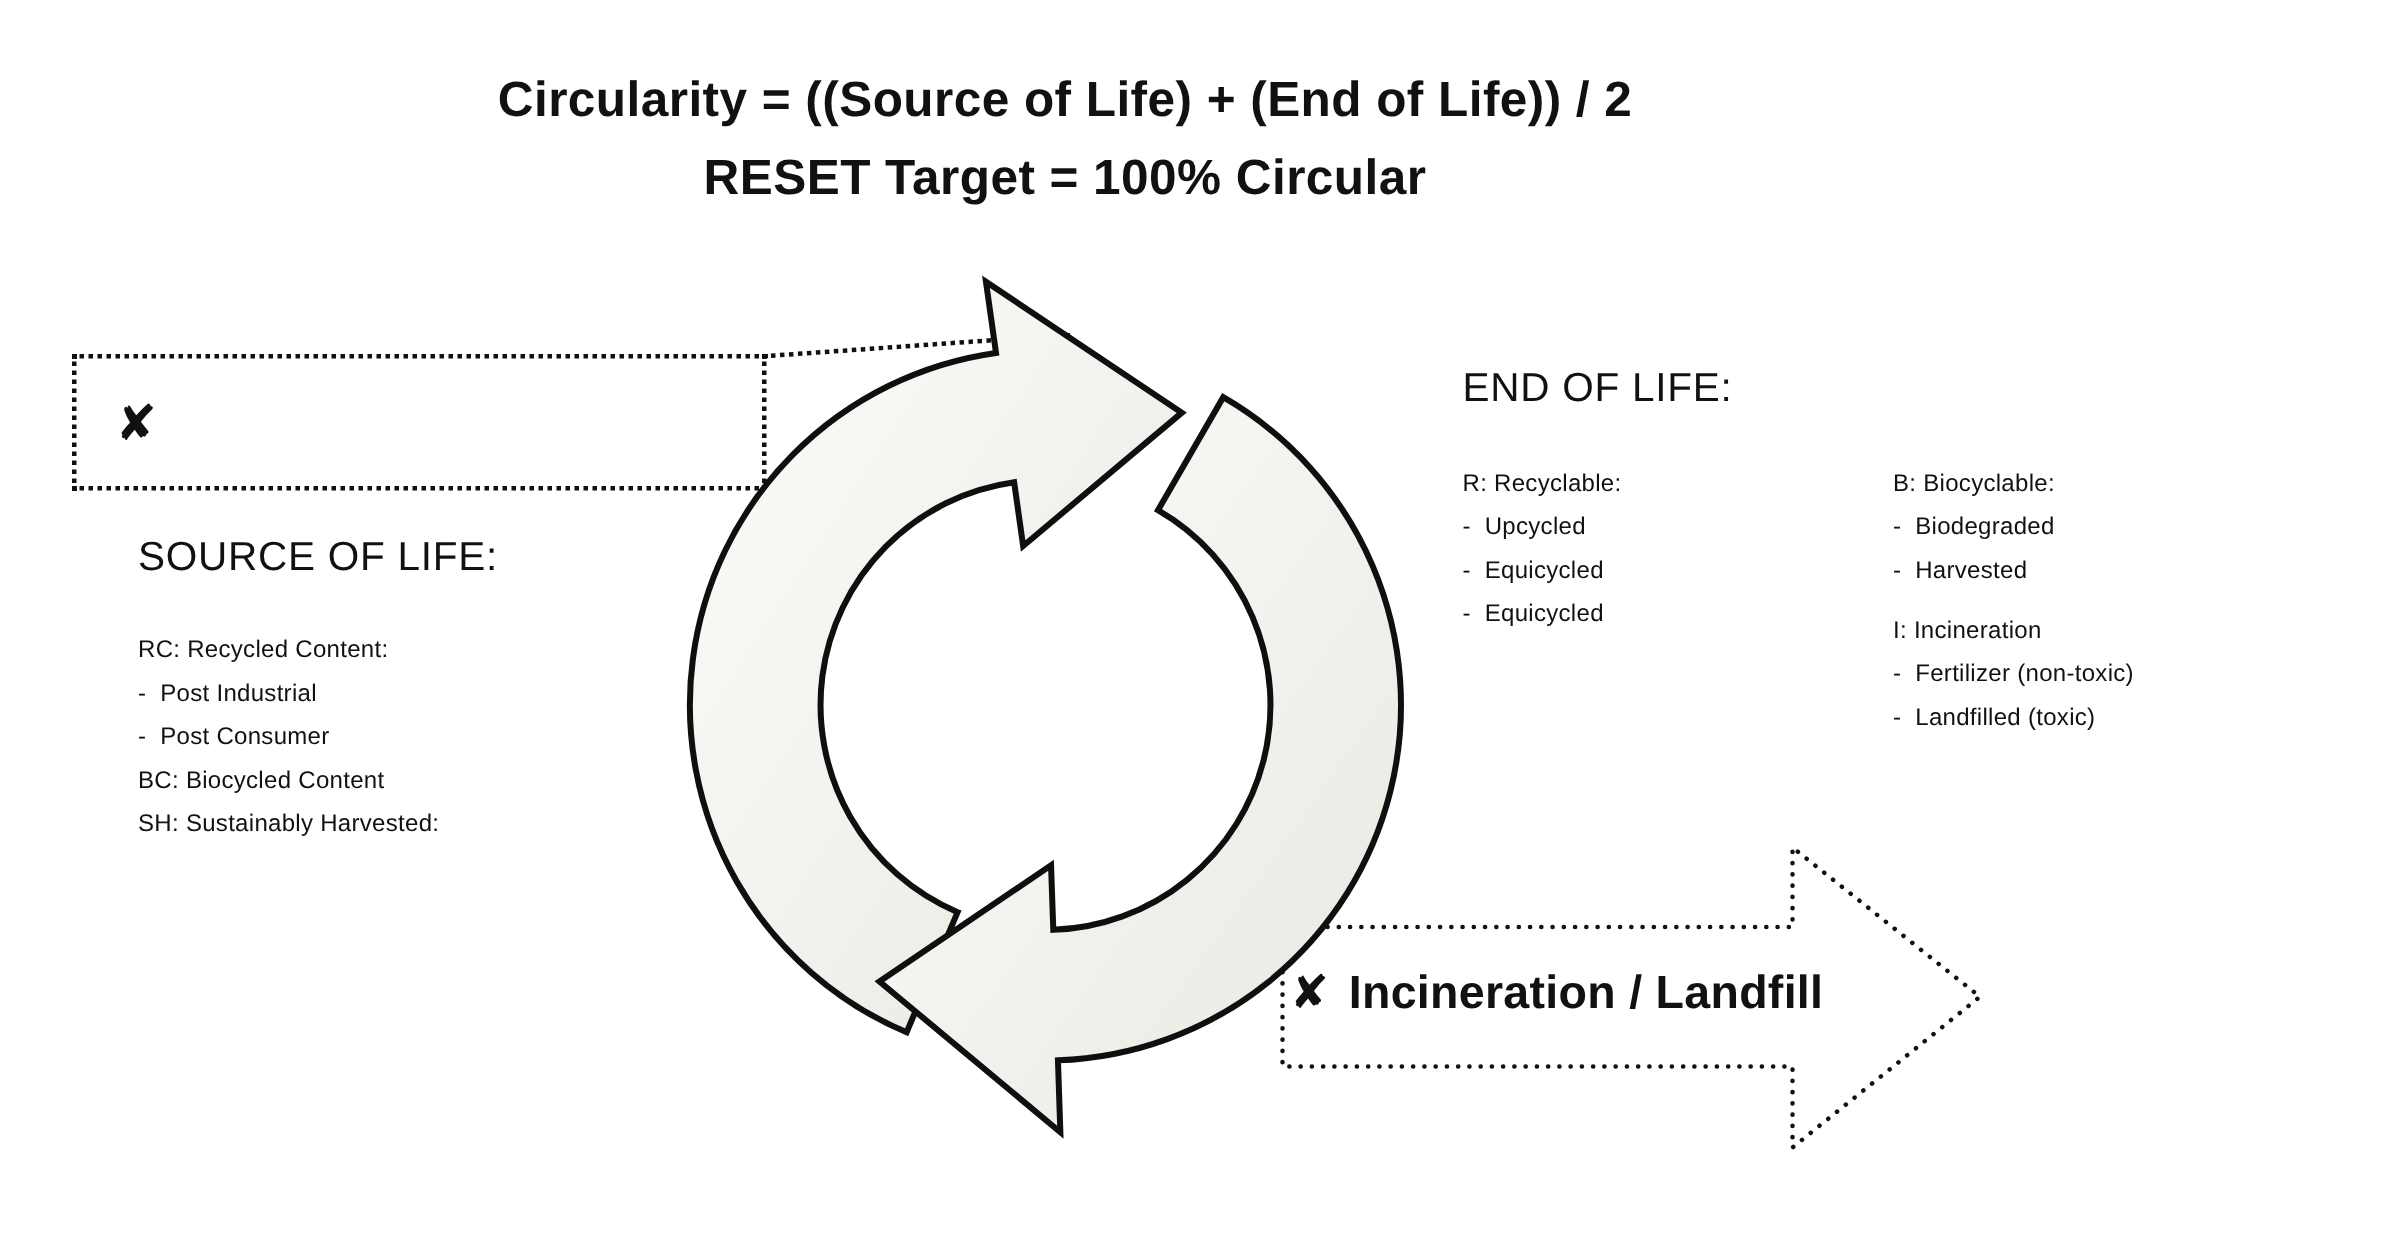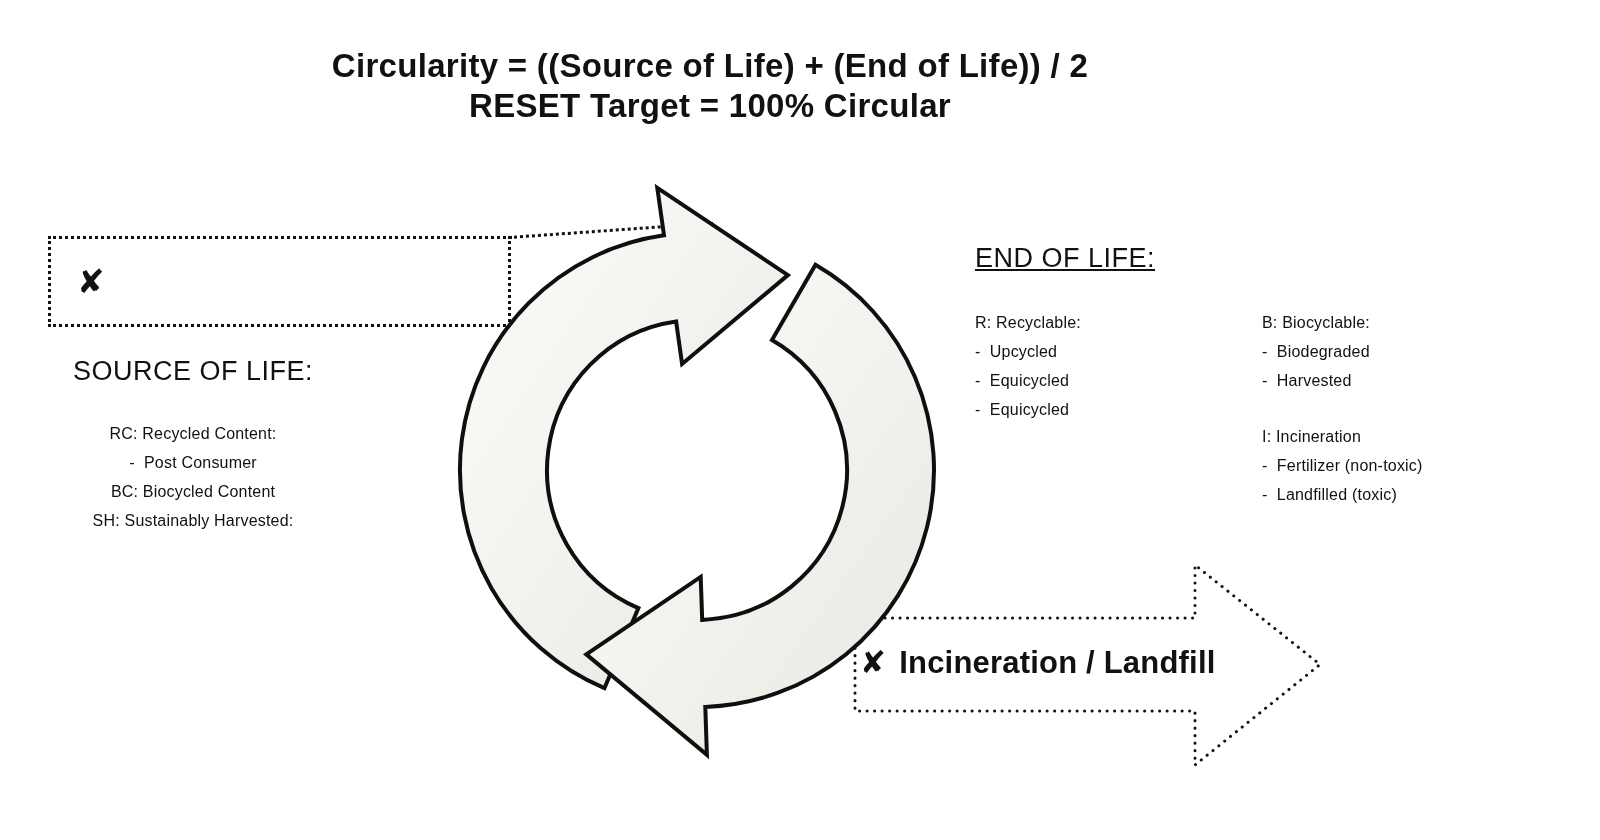--- a/index.html
+++ b/index.html
@@ -18,21 +18,21 @@
   .abs { position: absolute; }
 
   
   .title-wrap { left: 0; top: 46px; width: 1420px; text-align: center; z-index: 3; }
   .title-line {
     font-size: 33px;
     font-weight: 700;
     letter-spacing: 0.3px;
     line-height: 40px;
   }
-  .title-line + .title-line { margin-top: 0; }
+  .title-line + .title-line { margin-top: 12px; }
 
   
   .virgin-box {
     left: 48px; top: 236px; width: 463px; height: 91px;
     border: 3px dotted #111111;
     display: flex; align-items: center;
     padding-left: 26px;
     z-index: 1;
     background: transparent;
   }
@@ -65,25 +65,25 @@
   .panel { z-index: 3; }
   .panel-heading {
     font-size: 27px; font-weight: 500; letter-spacing: 0.5px;
     line-height: 30px; margin-bottom: 33px;
   }
   .tline {
     font-size: 16px; font-weight: 500; letter-spacing: 0.2px;
     line-height: 29px; white-space: pre;
   }
   .tblock + .tblock { }
-  .source-panel { left: 73px; top: 356px; text-align: center; }
-  .eol-heading { left: 975px; top: 243px; text-decoration: underline; }
+  .source-panel { left: 92px; top: 356px; }
+  .eol-heading { left: 975px; top: 243px; }
   .eol-col1 { left: 975px; top: 308px; }
   .eol-col2 { left: 1262px; top: 308px; }
-  .eol-col1 .tblock + .tblock, .eol-col2 .tblock + .tblock { margin-top: 27px; }
+  .eol-col1 .tblock + .tblock, .eol-col2 .tblock + .tblock { margin-top: 11px; }
 </style>
 </head>
 <body>
 
 <div class="stage">
 
   <div class="abs title-wrap">
     <div class="title-line">Circularity = ((Source of Life) + (End of Life)) / 2</div>
     <div class="title-line">RESET Target = 100% Circular</div>
   </div>
@@ -111,20 +111,21 @@
       </linearGradient>
     </defs>
     <path d="M156.4 528.2 A237 237 0 0 1 216 75.3 L209.3 27.8 L339.9 115.1 L234.1 204 L228.1 161.5 A150 150 0 0 0 190.4 448.1 Z" fill="url(#arcfill)" stroke="#0f0f0f" stroke-width="4" stroke-linejoin="miter"></path>
     <path d="M367.5 104.8 A237 237 0 0 1 257.3 546.9 L258.9 594.8 L138.3 494.3 L252.7 416.9 L254.2 459.9 A150 150 0 0 0 324 180.1 Z" fill="url(#arcfill)" stroke="#0f0f0f" stroke-width="4" stroke-linejoin="miter"></path>
   </svg>
 
   <div class="abs panel source-panel">
     <div class="panel-heading">SOURCE OF LIFE:</div>
     <div class="tblock">
       <div class="tline">RC: Recycled Content:</div>
+      <div class="tline">-  Post Industrial</div>
       <div class="tline">-  Post Consumer</div>
     </div>
     <div class="tblock">
       <div class="tline">BC: Biocycled Content</div>
     </div>
     <div class="tblock">
       <div class="tline">SH: Sustainably Harvested:</div>
     </div>
   </div>
 

